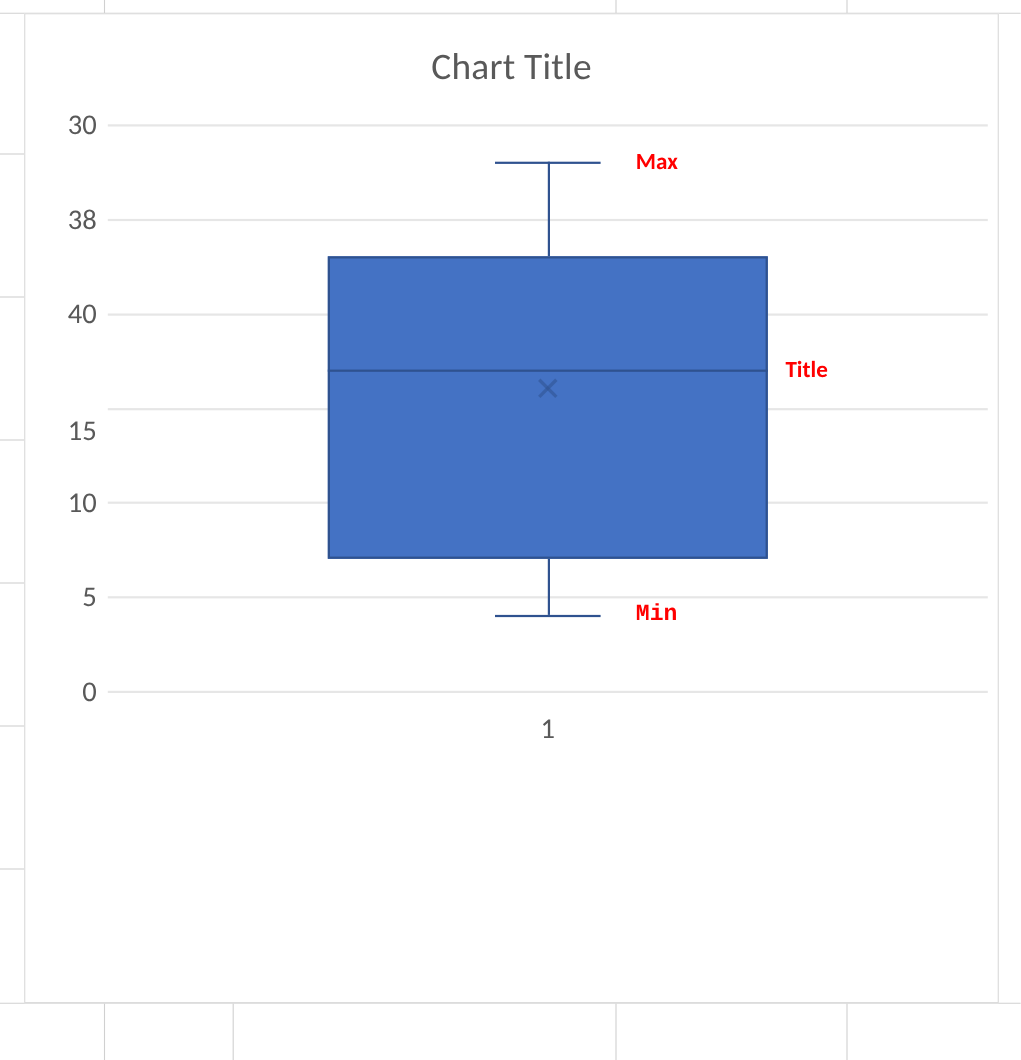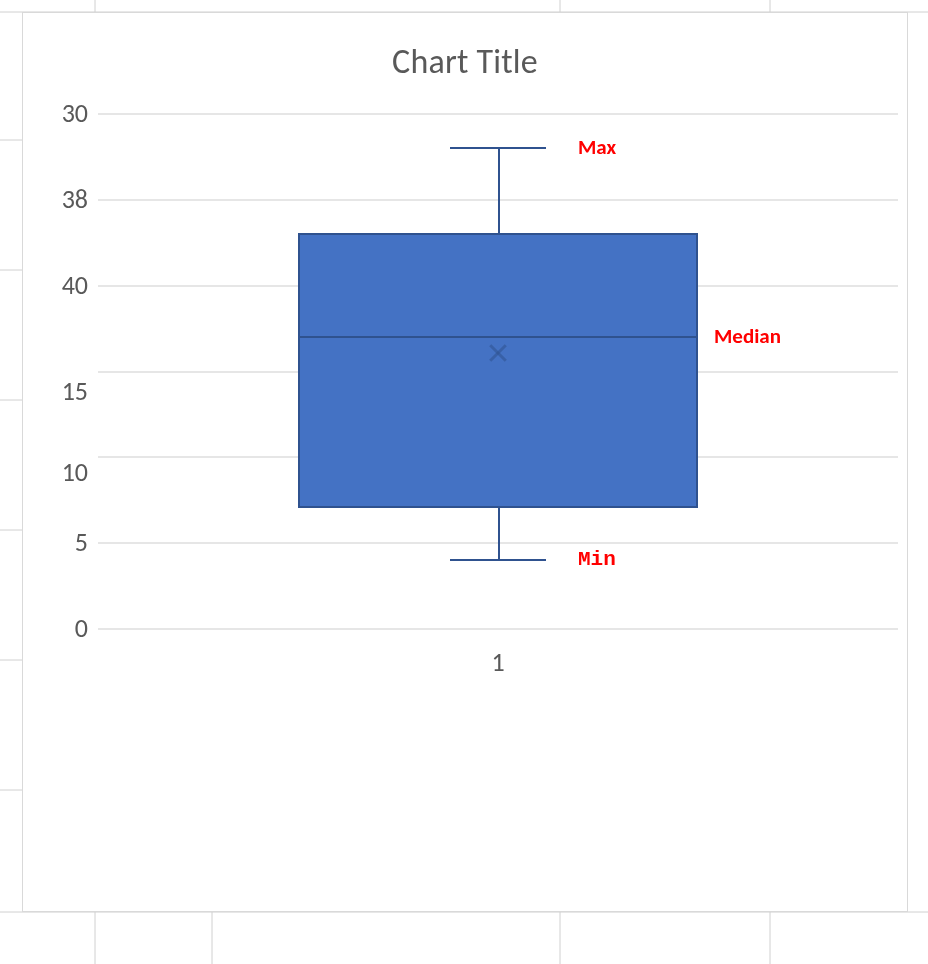--- a/index.html
+++ b/index.html
@@ -142,36 +142,36 @@
       <div class="h-grid" style="top:33.333%;"></div>
       <div class="h-grid" style="top:50%;"></div>
       <div class="h-grid" style="top:66.666%;"></div>
       <div class="h-grid" style="top:83.333%;"></div>
       <div class="h-grid" style="top:100%;"></div>
 
       <div class="y-tick" style="top:0%;">30</div>
       <div class="y-tick" style="top:16.666%;">38</div>
       <div class="y-tick" style="top:33.333%;">40</div>
       <div class="y-tick" style="top:50%;margin-top:20px;">15</div>
-      <div class="y-tick" style="top:66.666%;margin-top:16px;">10</div>
+      <div class="y-tick" style="top:66.666%;">10</div>
       <div class="y-tick" style="top:83.333%;">5</div>
       <div class="y-tick" style="top:100%;">0</div>
 
       <div class="x-tick" style="left:50%;">1</div>
 
       <div class="whisker-stem" style="left:50%; top:6.6667%; height:16.6667%;"></div>
       <div class="whisker-stem" style="left:50%; top:76.6667%; height:10%;"></div>
 
       <div class="whisker-cap" style="left:44%; width:12%; top:6.6667%;"></div>
       <div class="whisker-cap" style="left:44%; width:12%; top:86.6667%;"></div>
 
       <div class="box" style="left:25%; width:50%; top:23.3333%; height:53.3333%;"></div>
 
       <div class="median-line" style="left:25%; width:50%; top:43.3333%;"></div>
 
       <div class="mean-marker" style="left:50%; top:46.6667%;"></div>
 
       <div class="annot" style="left:60%; top:6.6667%;">Max</div>
-      <div class="annot" style="left:77%; top:43.3333%;">Median</div>
+      <div class="annot" style="left:77%; top:43.3333%;">Title</div>
       <div class="annot" style="left:60%; top:86.6667%;font-family:Liberation Mono, monospace;">Min</div>
     </div>
   </div>
 </div>
 
 </body></html>

